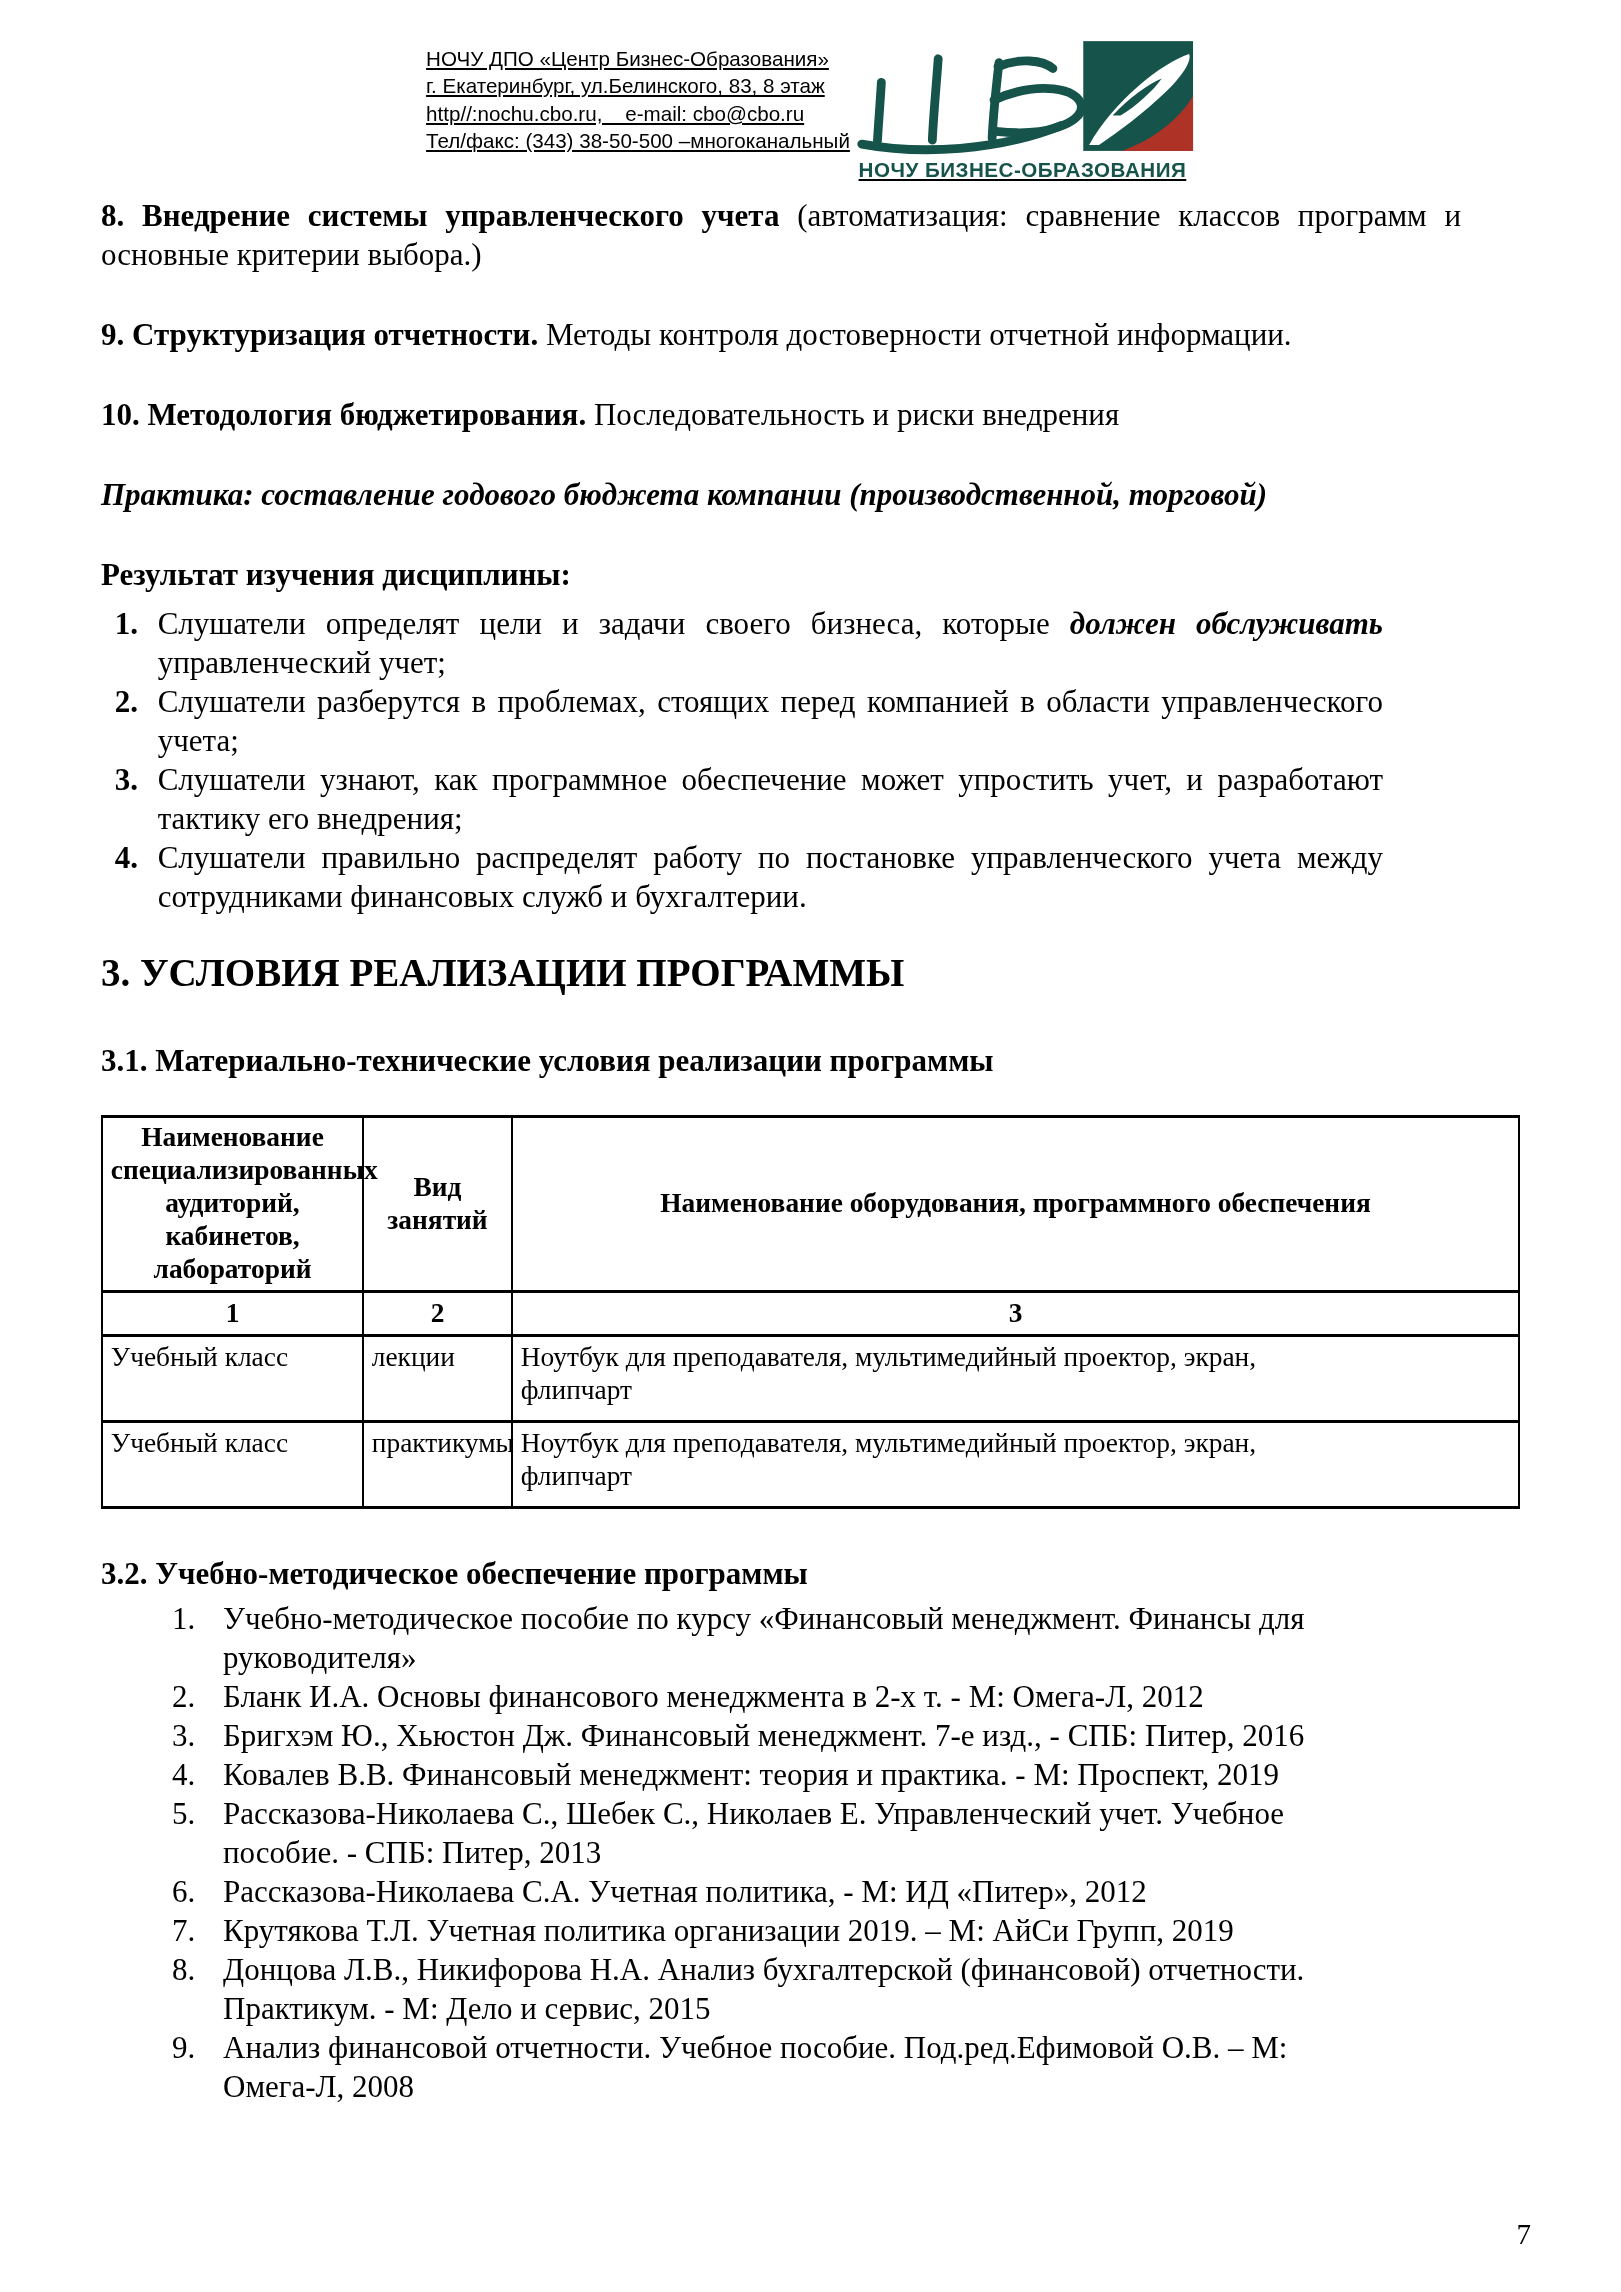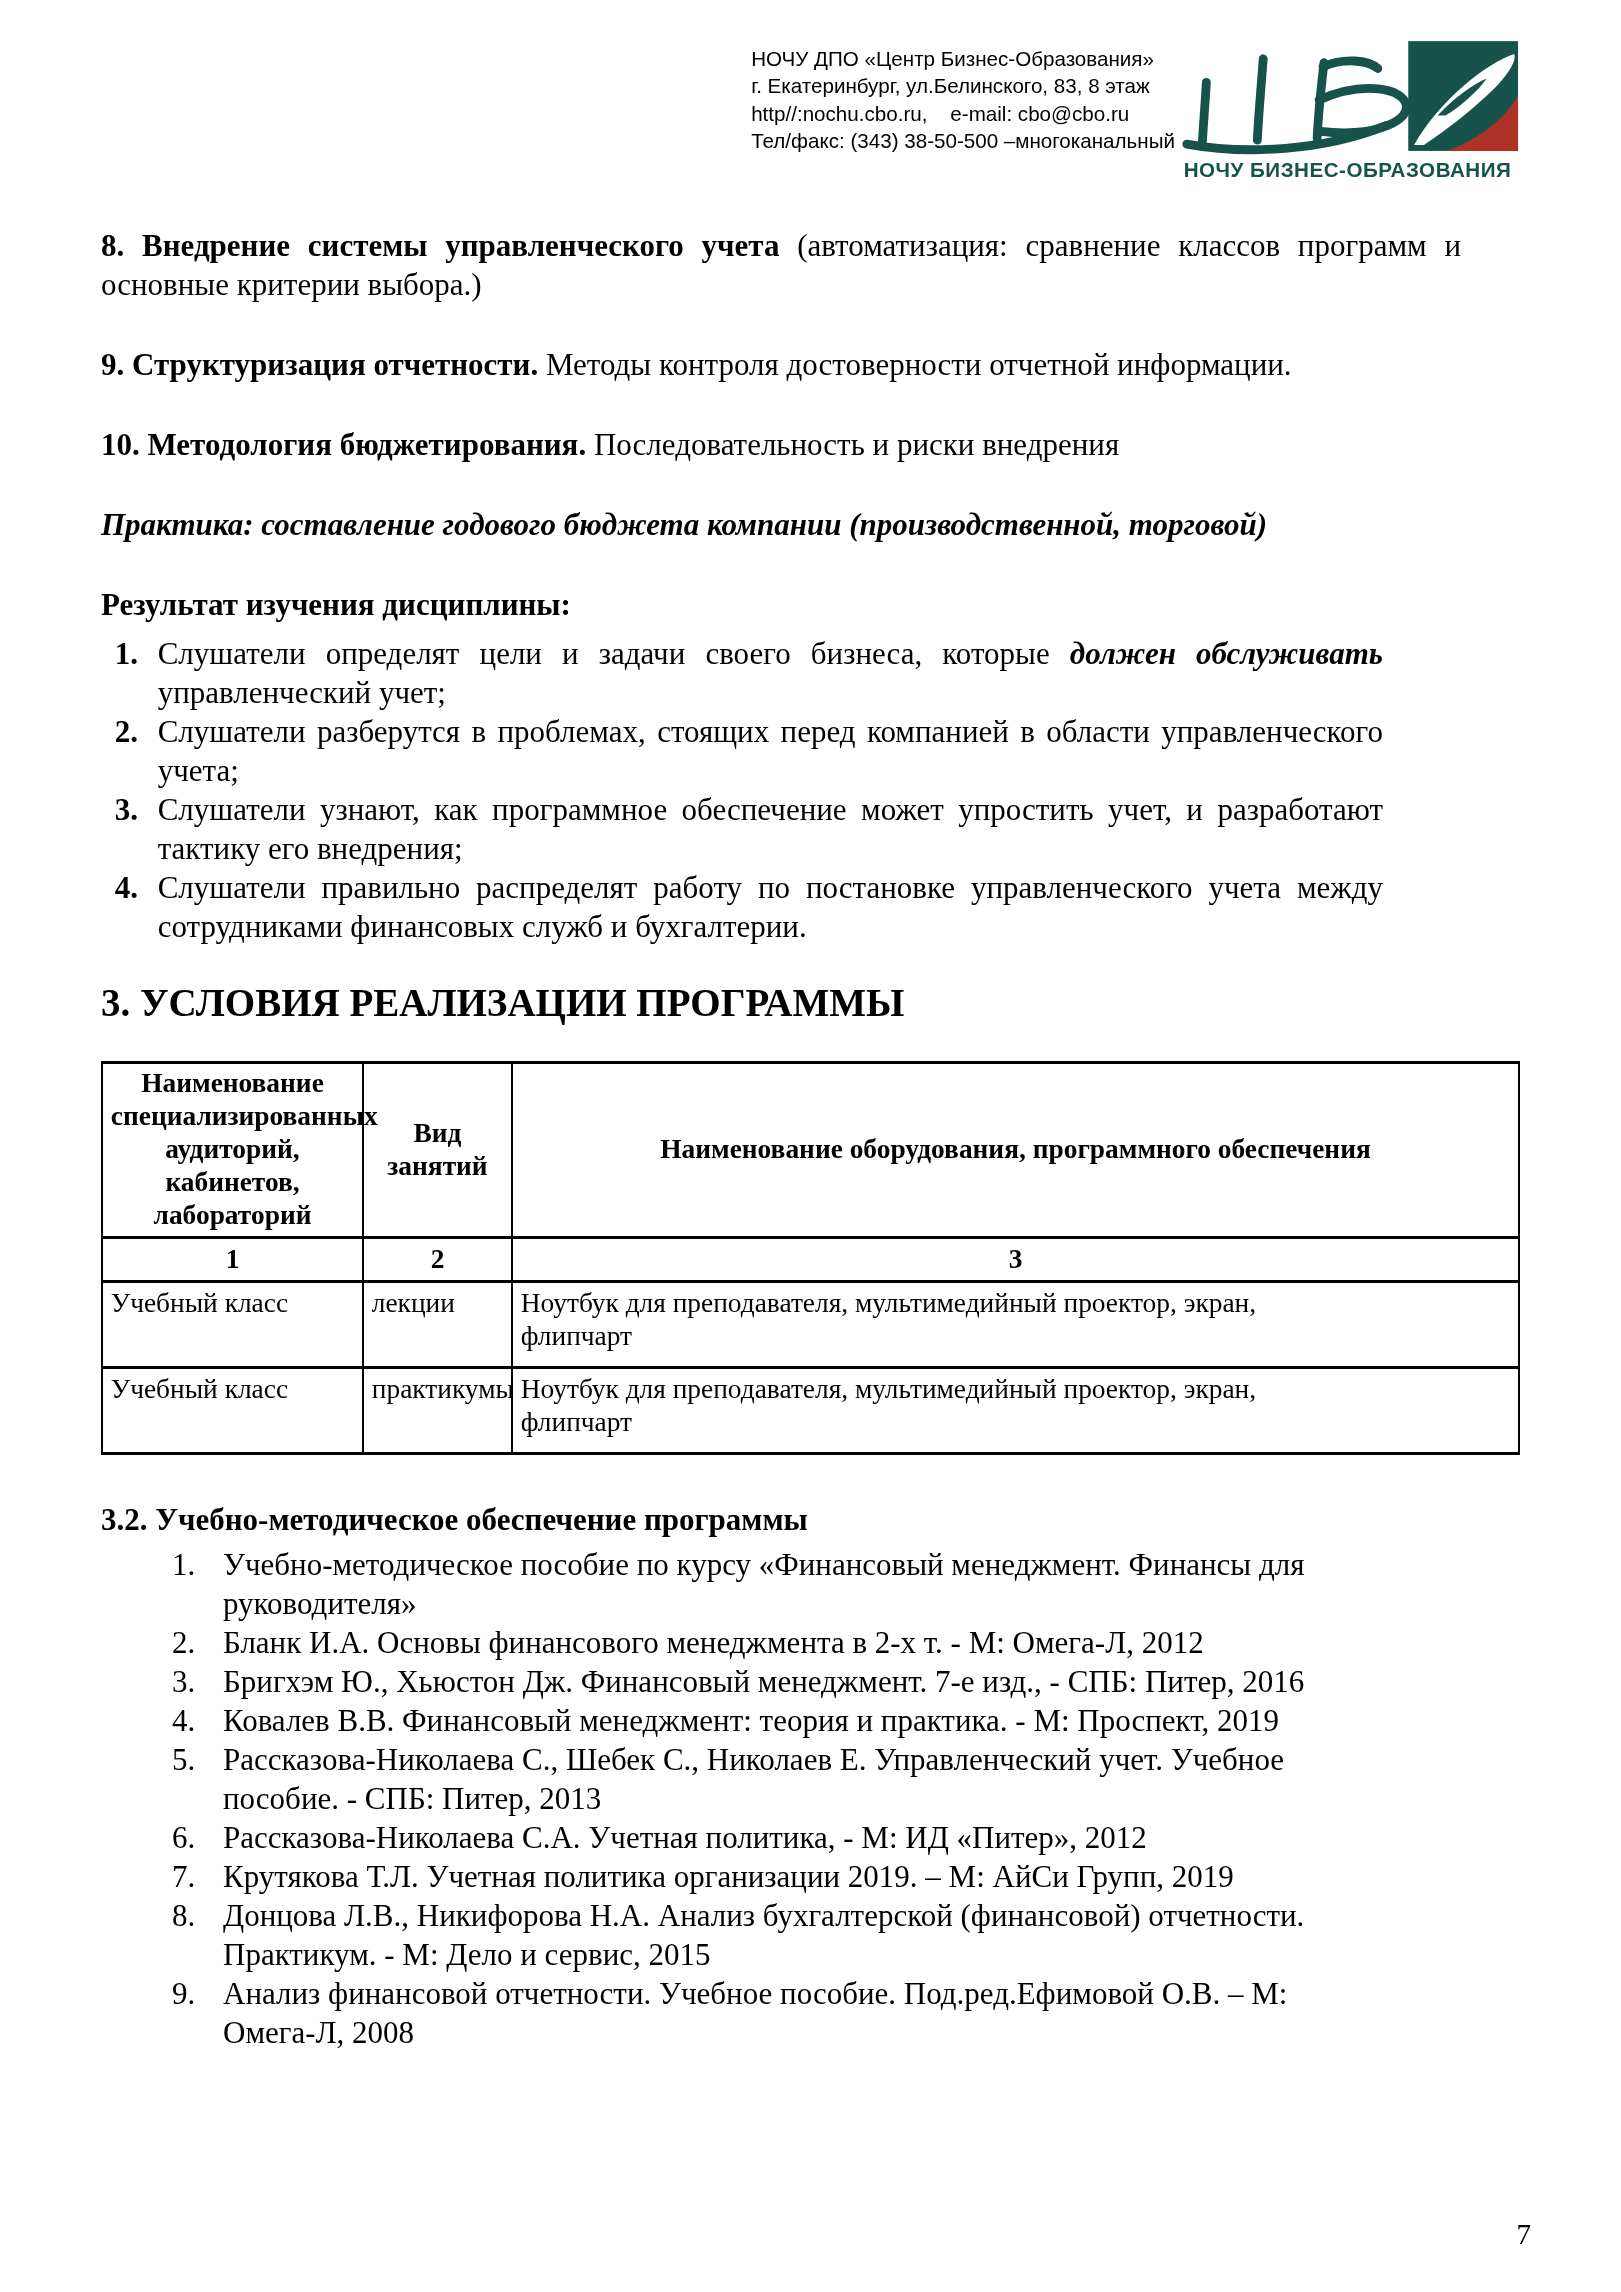--- a/index.html
+++ b/index.html
@@ -4,21 +4,21 @@
 <style>
   html,body{margin:0;padding:0;background:#8a8a8a;}
   .page{
     width:1621px;height:2293px;box-sizing:border-box;
     margin:0 auto;background:#ffffff;color:#000;
     padding:39px 101px 0 101px;position:relative;
     font-family:"Liberation Serif","DejaVu Serif",serif;
     font-size:31px;line-height:39px;
   }
   
-  .doc-header{display:flex;justify-content:flex-end;align-items:flex-start;margin-bottom:43px;}
+  .doc-header{display:flex;justify-content:center;align-items:flex-start;margin-bottom:13px;text-decoration:underline;}
   .contact{font-family:"Liberation Sans","DejaVu Sans",sans-serif;font-size:20.6px;line-height:27.4px;padding-top:5.9px;}
   .contact-line{white-space:pre;}
   .logo{width:345px;text-align:center;}
   .logo svg{display:block;}
   .logo-caption{
     font-family:"Liberation Sans","DejaVu Sans",sans-serif;
     font-weight:bold;font-size:20.6px;line-height:25.5px;letter-spacing:0.5px;
     color:#16544B;margin-top:2px;white-space:nowrap;
   }
   
@@ -113,20 +113,21 @@
       <div class="res-text"><span>Слушатели узнают, как программное обеспечение может упростить учет, и разработают тактику его внедрения;</span><b><i></i></b><span></span></div>
     </div>
     <div class="res-item">
       <span class="res-num">4.</span>
       <div class="res-text"><span>Слушатели правильно распределят работу по постановке управленческого учета между сотрудниками финансовых служб и бухгалтерии.</span><b><i></i></b><span></span></div>
     </div>
   </div>
 
   <h1 class="sec">3. УСЛОВИЯ РЕАЛИЗАЦИИ ПРОГРАММЫ</h1>
 
+  <h2 class="sub">3.1. Материально-технические условия реализации программы</h2>
 
   <table class="fac">
     <colgroup>
         <col class="c1">
         <col class="c2">
         <col class="c3">
       </colgroup>
     <tbody>
         <tr class="head">
       <th>Наименование специализированных аудиторий, кабинетов, лабораторий</th>

